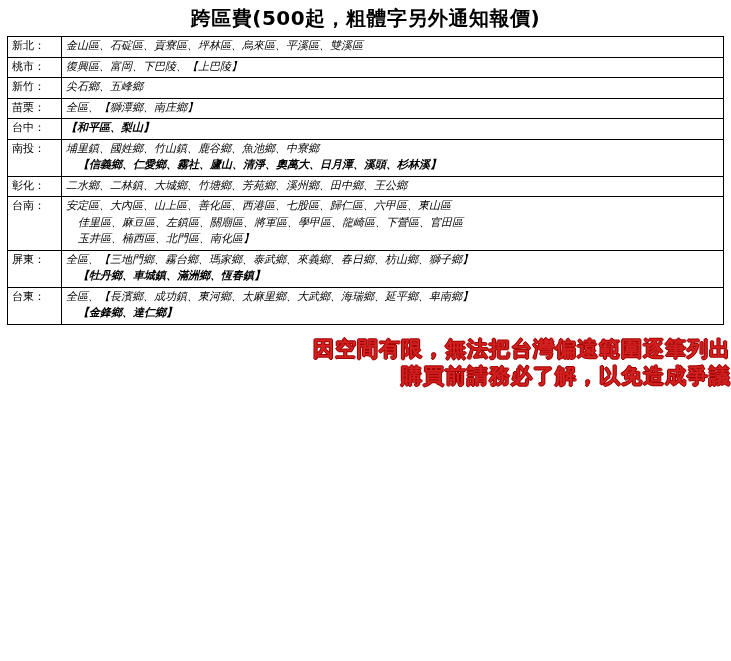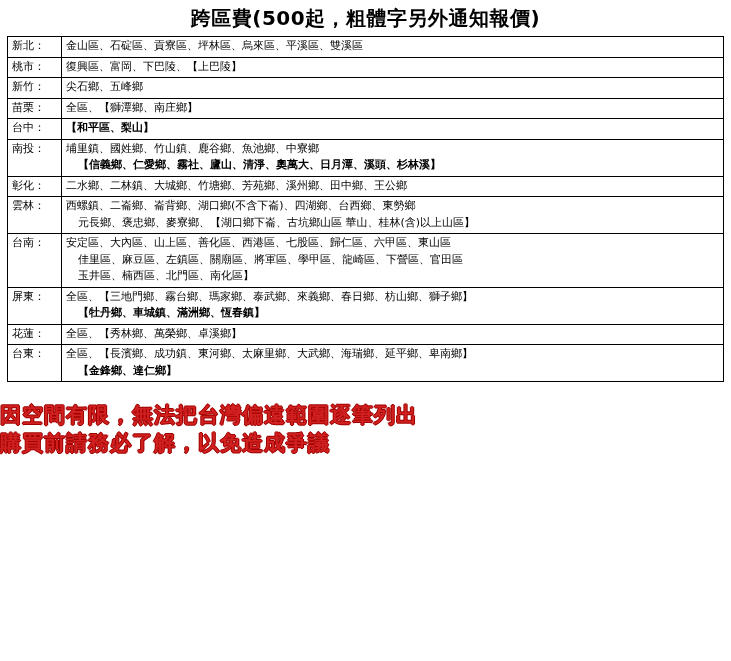--- a/index.html
+++ b/index.html
@@ -48,35 +48,36 @@
     border-right: none;
     padding-right: 0;
   }
   td.body {
     border-left: none;
     padding-left: 0;
   }
   .row-line {
     display: block;
     white-space: nowrap;
+    font-style: italic;
   }
   .bold {
     font-weight: bold;
   }
   .indent {
     padding-left: 12px;
   }
   .footer {
-    text-align: left;
+    text-align: right;
     color: #d02020;
     font-weight: bold;
     font-size: 21px;
     line-height: 1.32;
     letter-spacing: 1px;
-    margin-top: 20px;
+    margin-top: 11px;
     text-shadow:
       -1px 0 #a00000, 1px 0 #a00000,
       0 -1px #a00000, 0 1px #a00000;
   }
   .footer div {
     white-space: nowrap;
   }
 </style>
 </head>
 <body>
@@ -124,45 +125,32 @@
             <span class="row-line bold indent">【信義鄉、仁愛鄉、霧社、廬山、清淨、奧萬大、日月潭、溪頭、杉林溪】</span>
           </td>
         </tr>
         <tr>
           <td class="label">彰化：</td>
           <td class="body">
             <span class="row-line">二水鄉、二林鎮、大城鄉、竹塘鄉、芳苑鄉、溪州鄉、田中鄉、王公鄉</span>
           </td>
         </tr>
         <tr>
-          <td class="label">雲林：</td>
-          <td class="body">
-            <span class="row-line">西螺鎮、二崙鄉、崙背鄉、湖口鄉(不含下崙)、四湖鄉、台西鄉、東勢鄉</span>
-            <span class="row-line indent">元長鄉、褒忠鄉、麥寮鄉、【湖口鄉下崙、古坑鄉山區 華山、桂林(含)以上山區】</span>
-          </td>
-        </tr>
-        <tr>
           <td class="label">台南：</td>
           <td class="body">
             <span class="row-line">安定區、大內區、山上區、善化區、西港區、七股區、歸仁區、六甲區、東山區</span>
             <span class="row-line indent">佳里區、麻豆區、左鎮區、關廟區、將軍區、學甲區、龍崎區、下營區、官田區</span>
             <span class="row-line indent">玉井區、楠西區、北門區、南化區】</span>
           </td>
         </tr>
         <tr>
           <td class="label">屏東：</td>
           <td class="body">
             <span class="row-line">全區、【三地門鄉、霧台鄉、瑪家鄉、泰武鄉、來義鄉、春日鄉、枋山鄉、獅子鄉】</span>
             <span class="row-line bold indent">【牡丹鄉、車城鎮、滿洲鄉、恆春鎮】</span>
-          </td>
-        </tr>
-        <tr>
-          <td class="label">花蓮：</td>
-          <td class="body">
-            <span class="row-line">全區、【秀林鄉、萬榮鄉、卓溪鄉】</span>
           </td>
         </tr>
         <tr>
           <td class="label">台東：</td>
           <td class="body">
             <span class="row-line">全區、【長濱鄉、成功鎮、東河鄉、太麻里鄉、大武鄉、海瑞鄉、延平鄉、卑南鄉】</span>
             <span class="row-line bold indent">【金鋒鄉、達仁鄉】</span>
           </td>
         </tr>
       </tbody>

